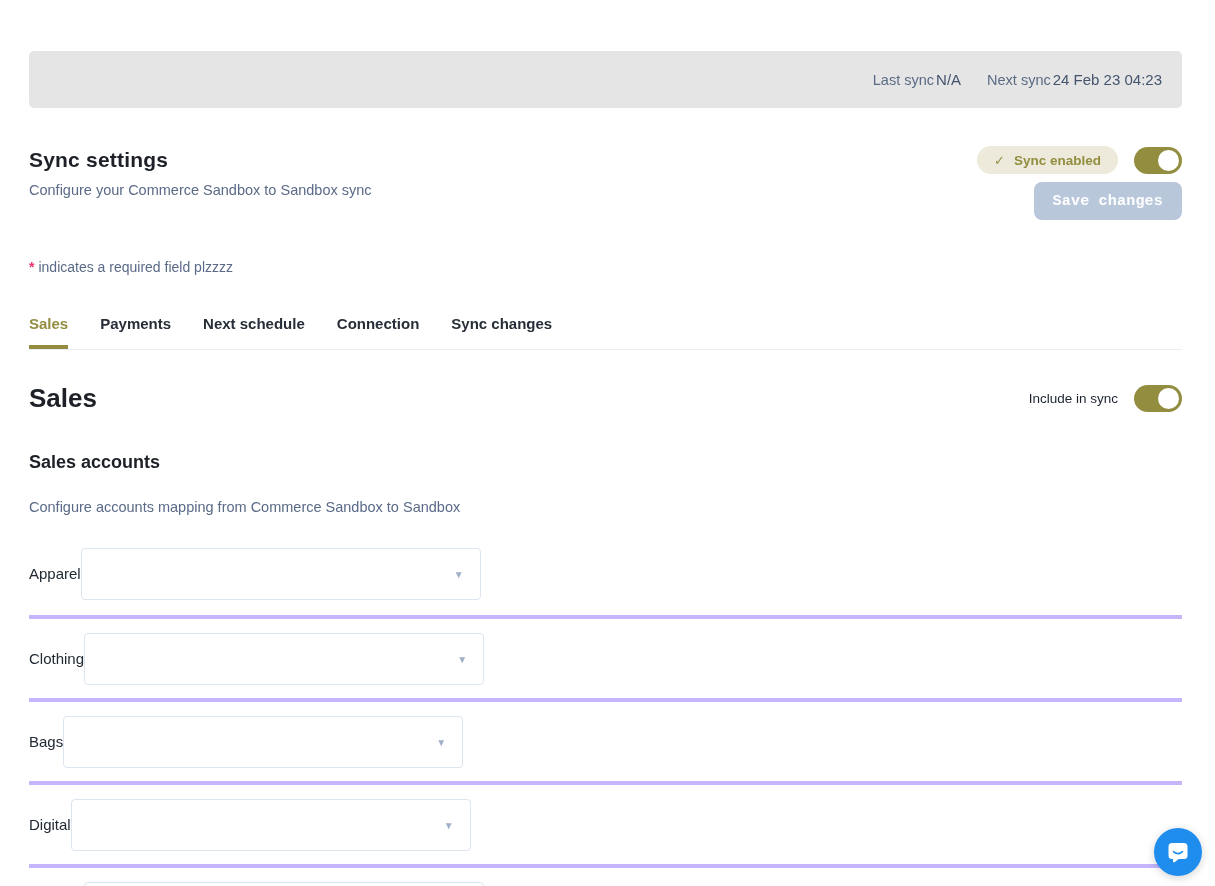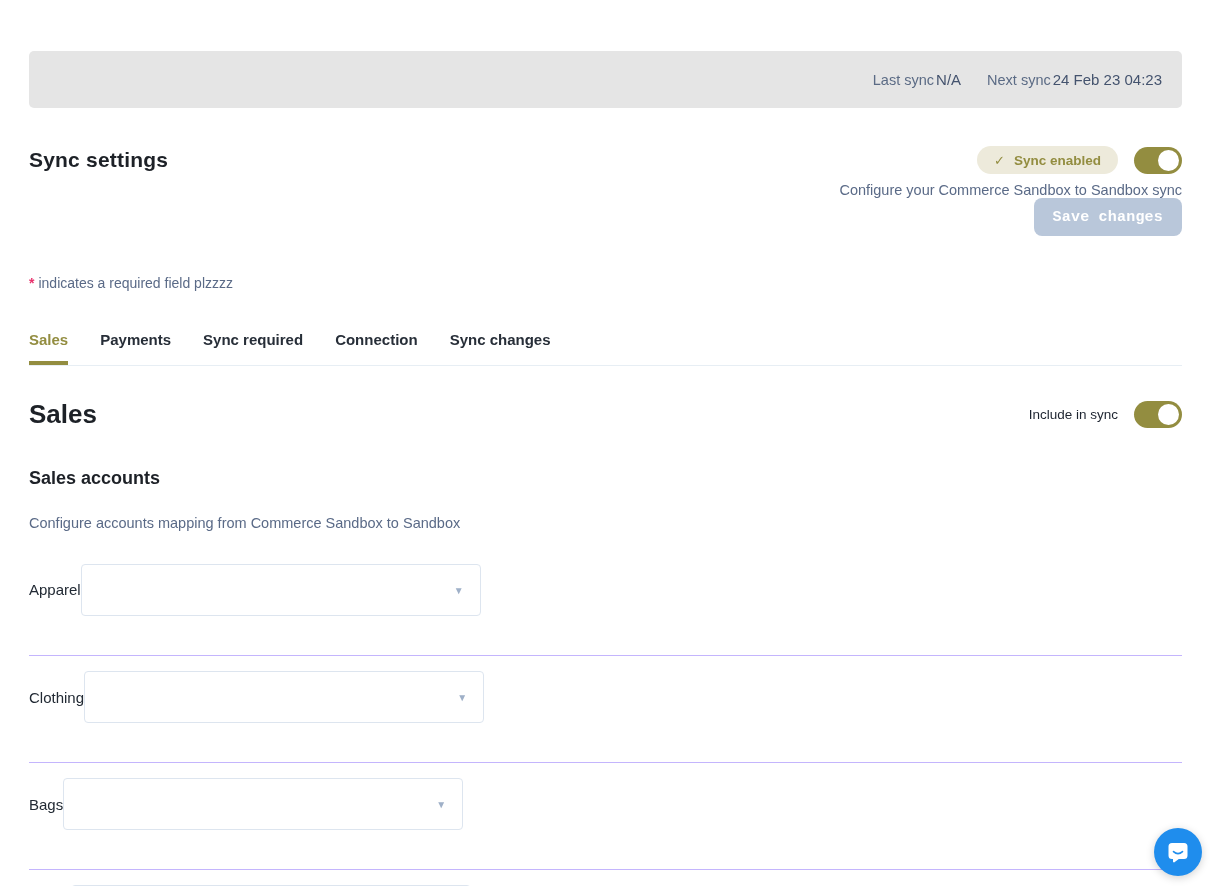--- a/index.html
+++ b/index.html
@@ -20,21 +20,21 @@
   .header-right { display:flex; align-items:center; gap:16px; }
   .badge { height:28px; display:inline-flex; align-items:center; gap:9px; padding:0 17px;
     background:var(--badge-bg); border-radius:14px; color:var(--olive);
     font-weight:700; font-size:13.5px; }
   .badge .chk { font-size:13px; font-weight:400; }
   .toggle { position:relative; width:48px; height:27px; border-radius:14px;
     background:var(--olive); cursor:pointer; flex:0 0 auto; }
   .toggle::after { content:""; position:absolute; top:3px; right:3px; width:21px; height:21px;
     border-radius:50%; background:#fff; }
 
-  .sub-row { margin-top:8px; display:flex; align-items:flex-end; justify-content:space-between;flex-direction:column; }
+  .sub-row { margin-top:8px; display:flex; align-items:flex-start; justify-content:space-between; }
   .subtitle { font-size:14.5px; color:#5a6a87; }
   .save-btn { border:none; height:38px; padding:0 19px; border-radius:8px;
     background:var(--disabled-btn); color:#ffffff; font-weight:700; font-size:15px;
     font-family:Liberation Mono, monospace; letter-spacing:.2px; cursor:default; }
 
   .required-note { margin-top:39px; font-size:14px; color:#5a6a87; }
   .required-note .star { color:var(--star); font-weight:700; margin-right:4px; }
 
   
   .tabs { margin-top:40px; display:flex; gap:32px; border-bottom:1px solid #e7eef4; }
@@ -47,21 +47,21 @@
   .section-title { font-size:26px; font-weight:800; color:#1d2127; }
   .include-wrap { display:flex; align-items:center; gap:16px; }
   .include-label { font-size:13.5px; font-weight:500; color:#1d2430; }
 
   .subsection-title { margin-top:38px; font-size:18px; font-weight:800; color:#1d2127; }
   .subsection-desc { margin-top:26px; font-size:14.5px; color:#5a6a87; }
 
   
   .rows { margin-top:17px; }
   .acct-row { height:83px; display:flex; align-items:center; justify-content:flex-start; }
-  .acct-row + .acct-row { border-top:1px solid #c4b5fd;margin-top:24px; }
+  .acct-row + .acct-row { border-top:4px solid #c4b5fd; }
   .acct-label { font-size:15px; font-weight:500; color:#222a34; }
   .select { position:relative; width:400px; height:52px; background:#fff;
     border:1px solid #dde5ef; border-radius:4px; cursor:pointer;
     display:flex; align-items:center; padding:0 40px 0 14px;
     font-size:14.5px; color:#44536e; }
   .select .arrow { position:absolute; right:16px; top:50%; transform:translateY(-50%);
     font-size:10px; color:#9fb0c8; }
 
   
   .chat-launcher { position:fixed; right:13px; bottom:10px; width:48px; height:48px;
@@ -94,21 +94,21 @@
   <div class="sub-row">
     <p class="subtitle">Configure your Commerce Sandbox to Sandbox sync</p>
     <button class="save-btn" disabled="">Save changes</button>
   </div>
 
   <p class="required-note"><span class="star">*</span><span>indicates a required field plzzzz</span></p>
 
   <div class="tabs">
       <div class="tab active"><span>Sales</span></div>
       <div class="tab"><span>Payments</span></div>
-      <div class="tab"><span>Sync required</span></div>
+      <div class="tab"><span>Next schedule</span></div>
       <div class="tab"><span>Connection</span></div>
       <div class="tab"><span>Sync changes</span></div>
     </div>
 
   <div class="section-head">
     <h2 class="section-title">Sales</h2>
     <div class="include-wrap">
       <span class="include-label">Include in sync</span>
       <div class="toggle"></div>
     </div>

